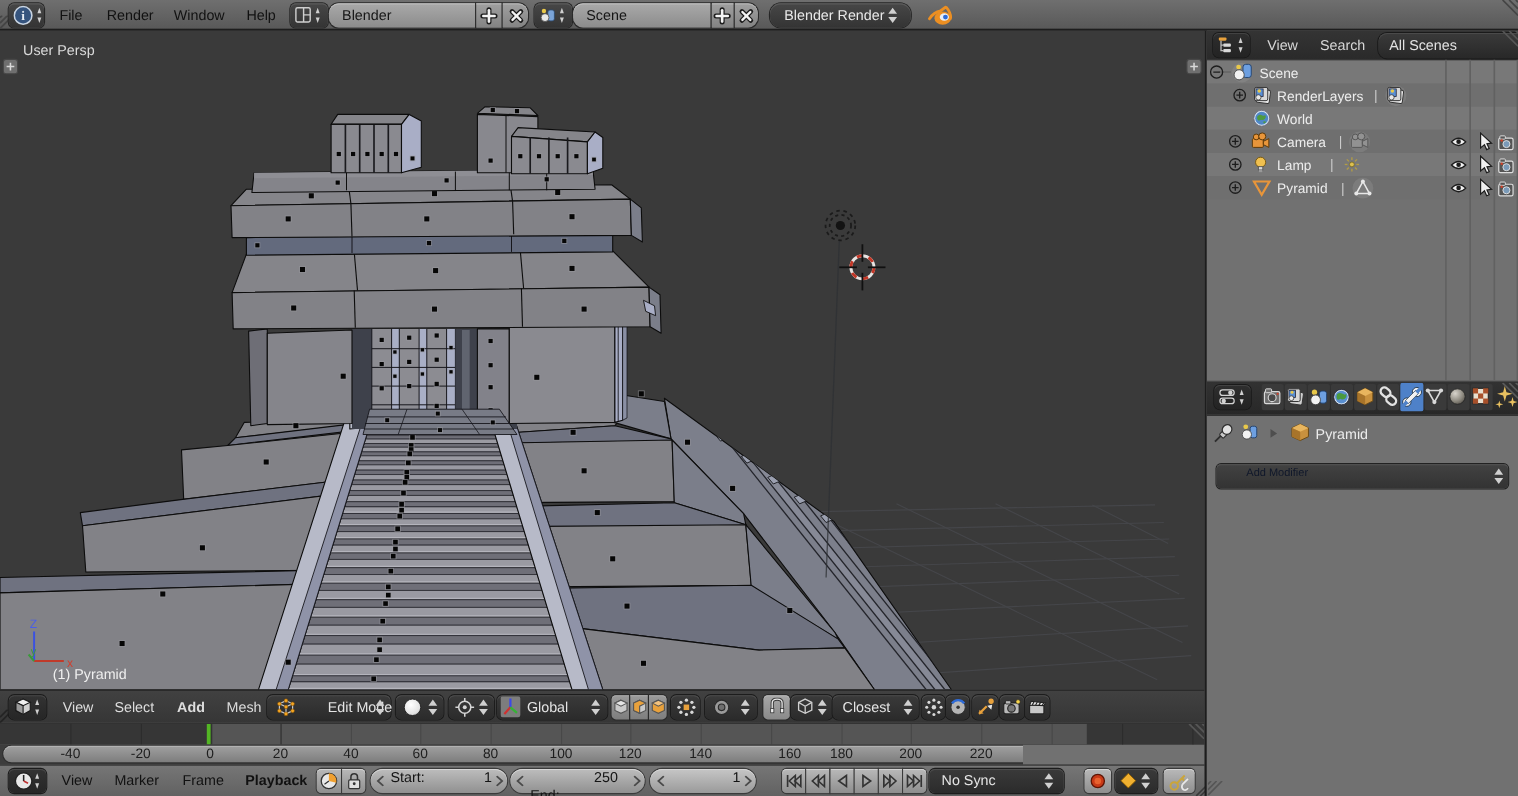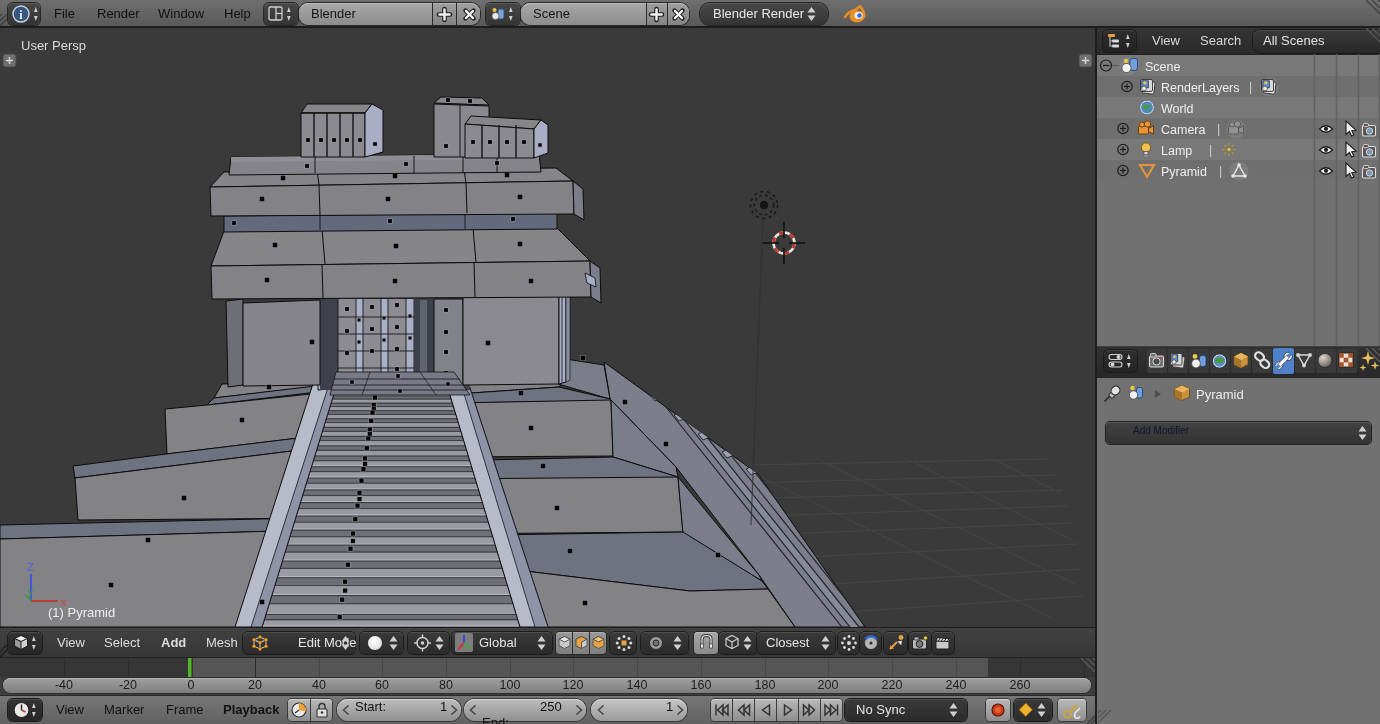--- a/index.html
+++ b/index.html
@@ -785,34 +785,34 @@
   </svg>
   <svg class="abs" style="left:1080px;top:0;" width="15" height="14">
       <g stroke="#565656" stroke-width="1.6">
         <line x1="1" y1="0" x2="15" y2="14"></line>
         <line x1="7" y1="0" x2="15" y2="8"></line>
         <line x1="13" y1="0" x2="15" y2="2"></line>
       </g>
     </svg>
 </div>
 
-<div id="numbers" class="abs" style="left:0;top:677px;width:1095px;height:18px;background:#3d3d3d;overflow:hidden;">
+<div id="numbers" class="abs" style="left:0;top:677px;width:930px;height:18px;background:#3d3d3d;overflow:hidden;">
   <div class="abs" style="left:3px;top:1px;width:1088px;height:15px;border-radius:8px;background:linear-gradient(#a0a0a0,#7d7d7d);box-shadow:inset 0 1px 0 #b2b2b2, 0 0 0 1px #2e2e2e;"></div>
   <div class="abs" style="top:1px;width:1095px;height:16px;font-size:12.5px;color:#1d1d1d;">
     <span class="abs" style="left:64px;transform:translateX(-50%);">-40</span>
     <span class="abs" style="left:128px;transform:translateX(-50%);">-20</span>
     <span class="abs" style="left:191px;transform:translateX(-50%);">0</span>
     <span class="abs" style="left:255px;transform:translateX(-50%);">20</span>
     <span class="abs" style="left:319px;transform:translateX(-50%);">40</span>
     <span class="abs" style="left:382px;transform:translateX(-50%);">60</span>
     <span class="abs" style="left:446px;transform:translateX(-50%);">80</span>
     <span class="abs" style="left:510px;transform:translateX(-50%);">100</span>
     <span class="abs" style="left:573px;transform:translateX(-50%);">120</span>
     <span class="abs" style="left:637px;transform:translateX(-50%);">140</span>
-    <span class="abs" style="left:701px;transform:translateX(-50%);">160</span>
+    <span class="abs" style="left:718px;transform:translateX(-50%);">160</span>
     <span class="abs" style="left:765px;transform:translateX(-50%);">180</span>
     <span class="abs" style="left:828px;transform:translateX(-50%);">200</span>
     <span class="abs" style="left:892px;transform:translateX(-50%);">220</span>
     <span class="abs" style="left:956px;transform:translateX(-50%);">240</span>
     <span class="abs" style="left:1020px;transform:translateX(-50%);">260</span>
   </div>
 </div>
 
 <div id="tlheader" class="abs" style="left:0;top:695px;width:1095px;height:29px;
      background:linear-gradient(#767676,#616161);border-top:1px solid #2a2a2a;box-sizing:border-box;">

